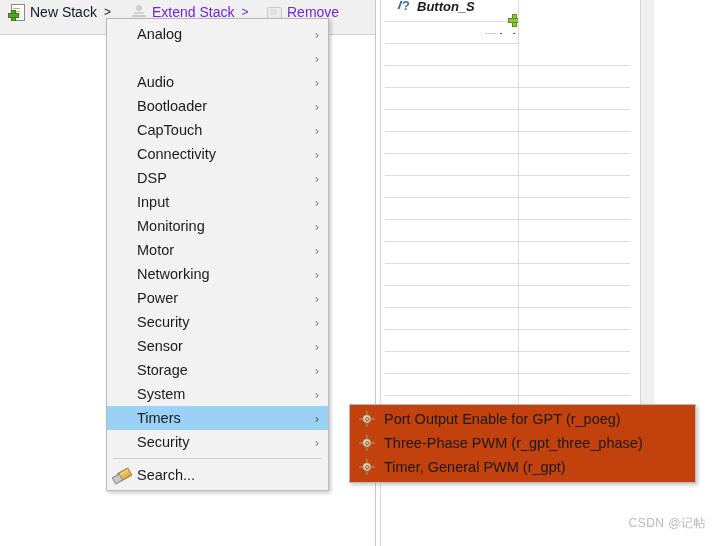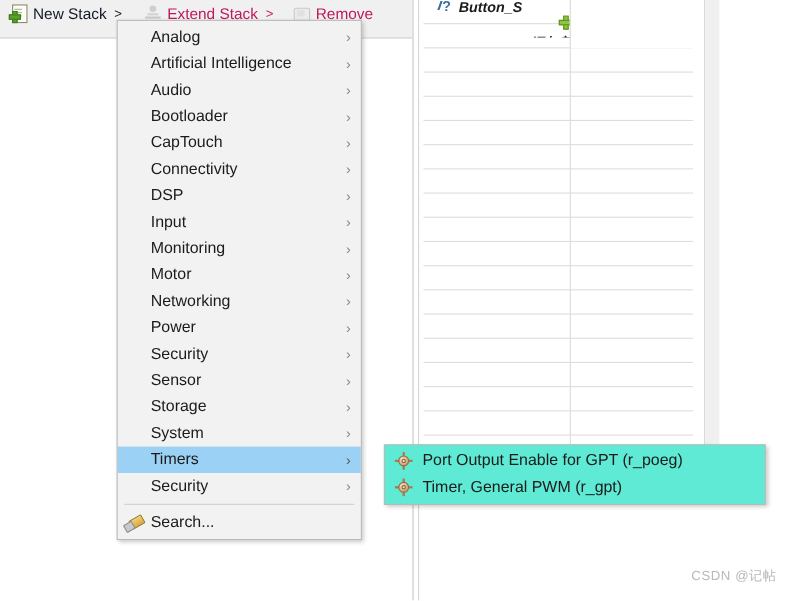--- a/index.html
+++ b/index.html
@@ -24,21 +24,21 @@
     background:#f0f0f0;
     border-bottom:1px solid #d2d2d2;
   }
   .tb-item{
     position:absolute;top:0;height:24px;
     display:flex;align-items:center;gap:5px;
     font-size:14px;
     white-space:nowrap;
   }
   .tb-item.enabled{color:#111827;}
-  .tb-item.disabled{color:#be185d;}
+  .tb-item.disabled{color:#6d28d9;}
   .tb-arrow{font-size:12px;margin-left:2px;}
 
   .ico{display:inline-block;position:relative;}
   .ico-newstack{width:17px;height:17px;}
   .ico-newstack .pg{
     position:absolute;left:3px;top:0;width:12px;height:15px;
     background:#fbfbf2;border:1px solid #8a8a72;
     box-shadow:inset 0 0 0 1px #fff;
   }
   .ico-newstack .ln{position:absolute;left:5px;width:7px;height:1px;background:#b4b49a;}
@@ -154,21 +154,21 @@
   }
   .ico-search .tip{
     position:absolute;left:0px;top:8px;width:7px;height:6px;
     background:#c9c9c9;border:1px solid #8e8e8e;
     transform:rotate(-30deg);border-radius:1px;
   }
 
   
   .submenu{
     position:absolute;left:349px;top:404px;width:347px;
-    background:#5eead4;
+    background:#c2410c;
     border:1px solid #b9b9b9;
     box-shadow:2px 2px 4px rgba(0,0,0,.22);
     padding:2px 0 3px 0;
     box-sizing:border-box;
   }
   .sitem{
     position:relative;height:24px;
     display:flex;align-items:center;
     padding-left:34px;padding-right:8px;
     font-size:14.5px;color:#1b1b1b;
@@ -283,21 +283,20 @@
     <div style="position:absolute;left:143px;top:0;width:1px;height:44px;background:#dcdcdc;"></div>
   </div>
 
   <div class="menu">
 
     <div class="mitem">
       <span>Analog</span>
       <span class="chev">›</span>
     </div>
     <div class="mitem">
-      <span>Artificial Intelligence</span>
       <span class="chev">›</span>
     </div>
     <div class="mitem">
       <span>Audio</span>
       <span class="chev">›</span>
     </div>
     <div class="mitem">
       <span>Bootloader</span>
       <span class="chev">›</span>
     </div>
@@ -379,19 +378,28 @@
       </span>
       <span>Port Output Enable for GPT (r_poeg)</span>
     </div>
     <div class="sitem">
       <span class="ico-mod">
         <span class="hb"></span>
           <span class="vb"></span>
           <span class="o"></span>
           <span class="ctr"></span>
       </span>
+      <span>Three-Phase PWM (r_gpt_three_phase)</span>
+    </div>
+    <div class="sitem">
+      <span class="ico-mod">
+        <span class="hb"></span>
+          <span class="vb"></span>
+          <span class="o"></span>
+          <span class="ctr"></span>
+      </span>
       <span>Timer, General PWM (r_gpt)</span>
     </div>
   </div>
 
   <div class="watermark">CSDN @记帖</div>
 
 </div>
 
 </body></html>

